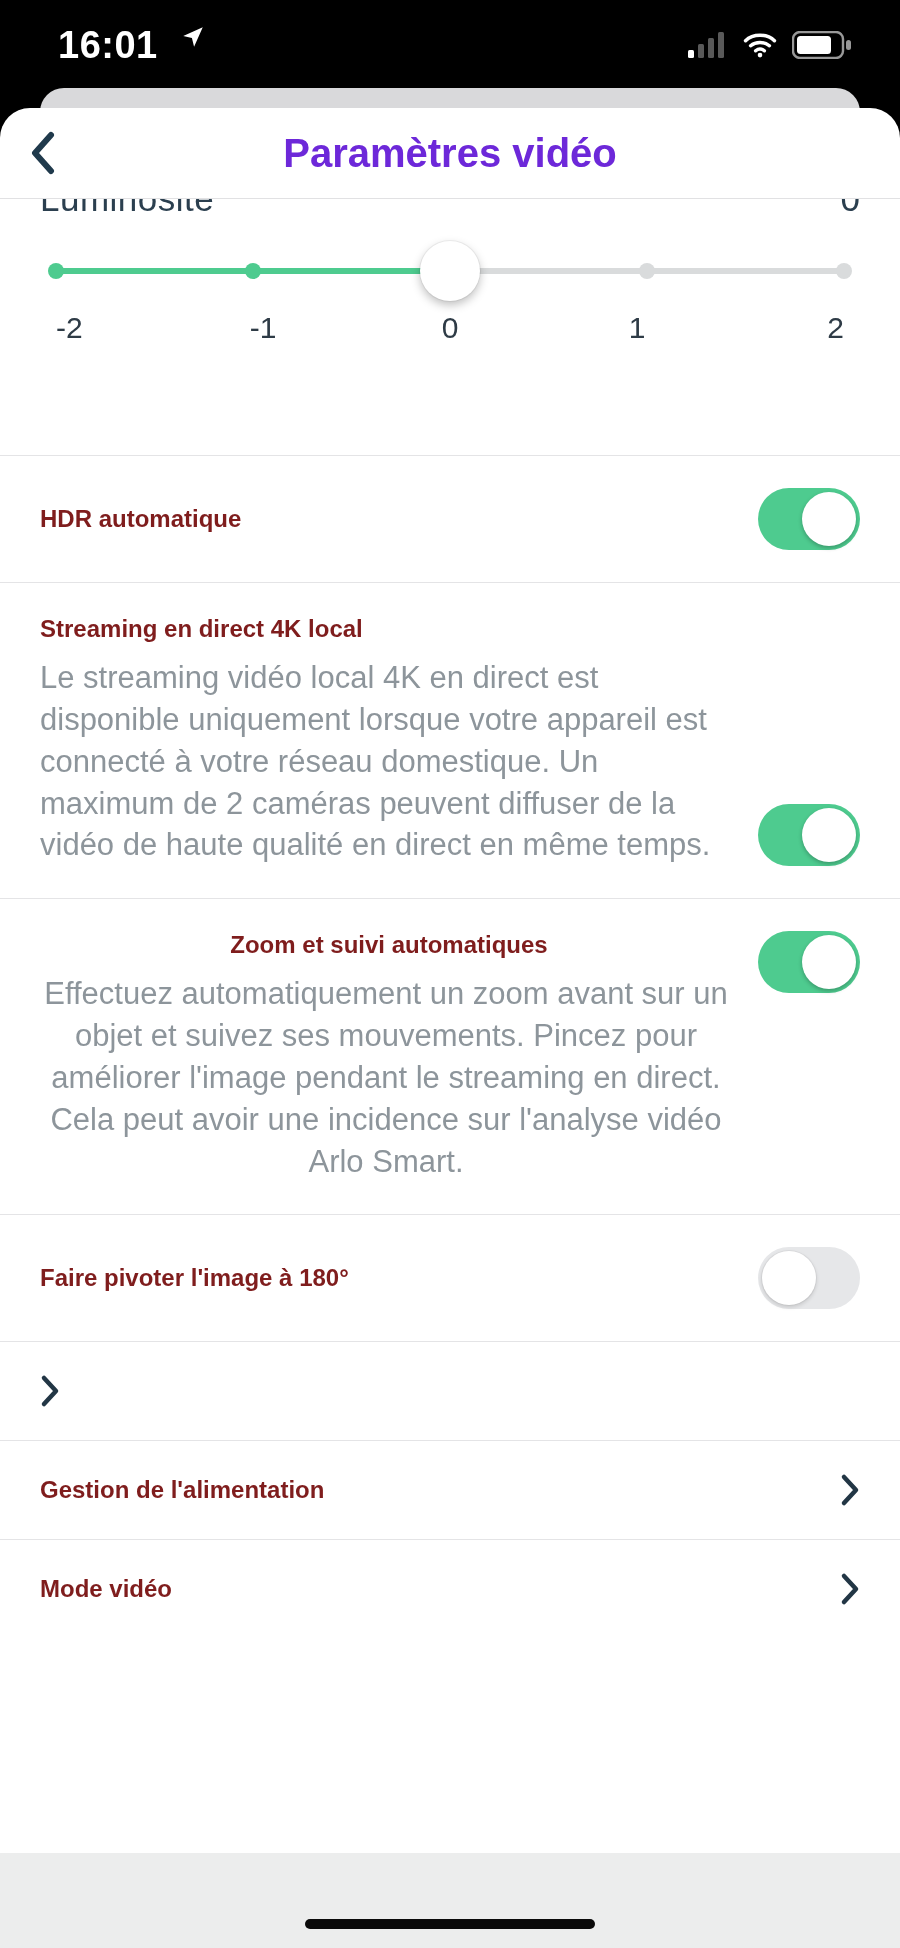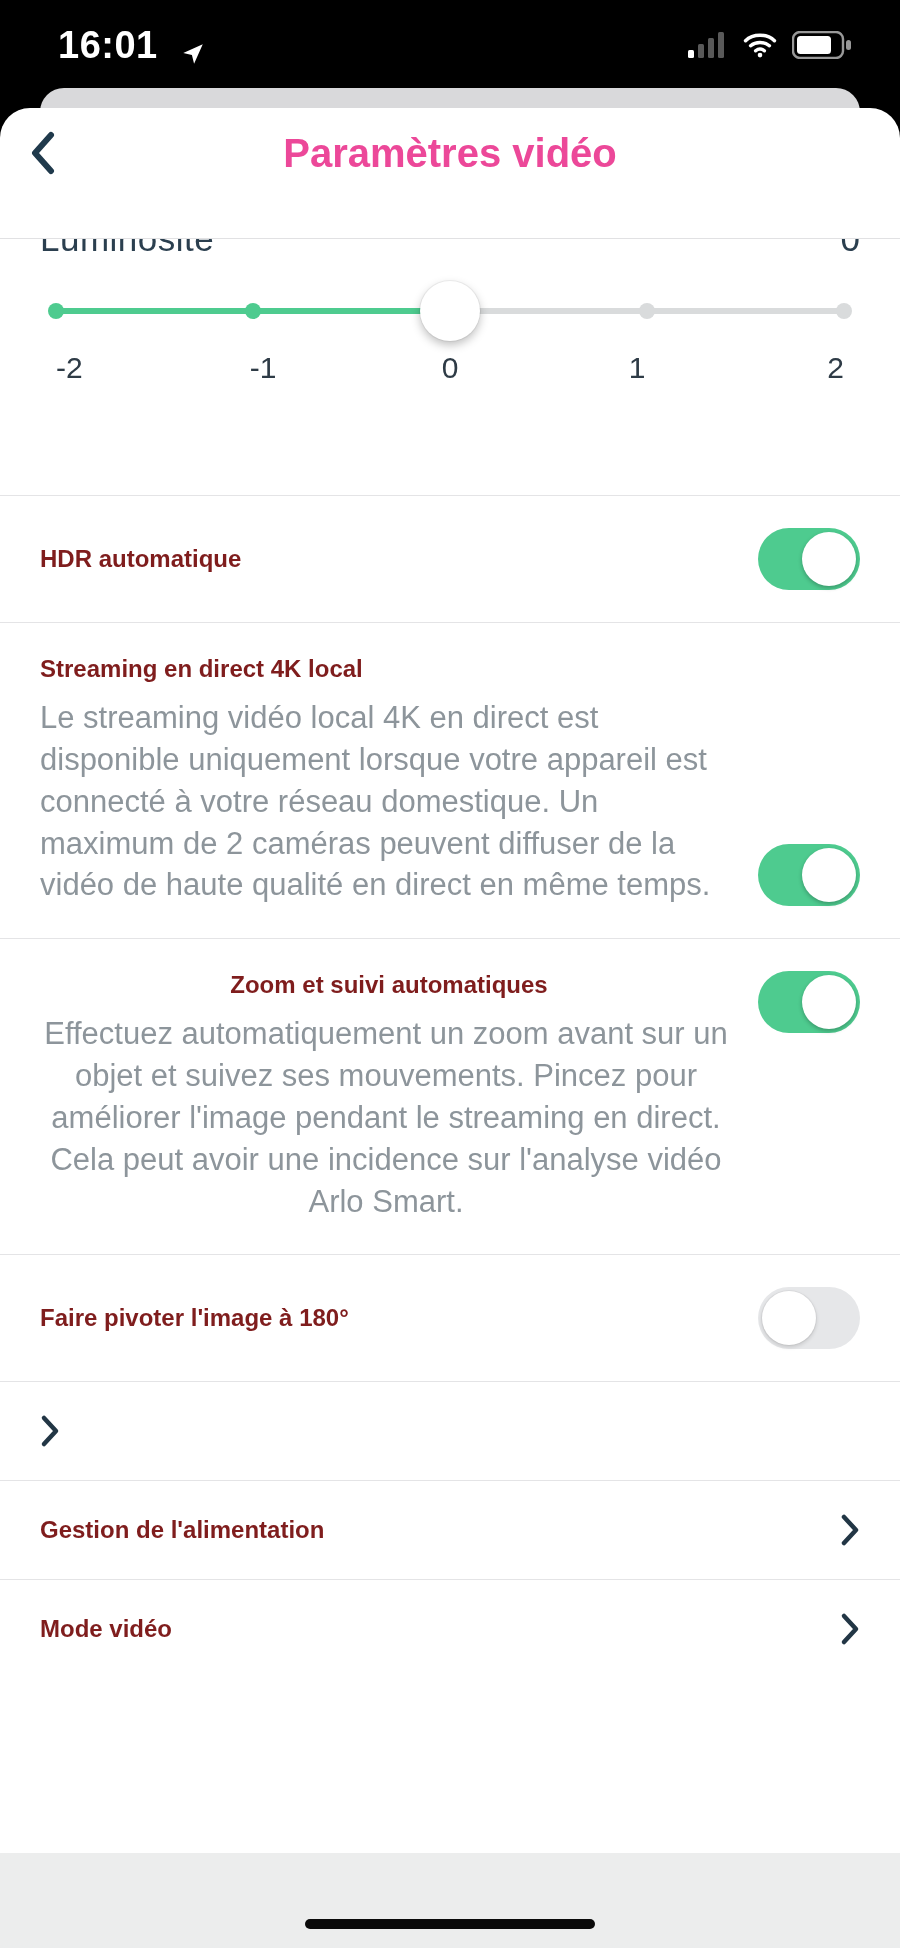--- a/index.html
+++ b/index.html
@@ -2,34 +2,34 @@
 <html><head>
   <meta charset="utf-8">
   <style>
     * { margin:0; padding:0; box-sizing:border-box; -webkit-font-smoothing:antialiased; }
     html,body { width:900px; height:1948px; font-family:-apple-system,"Helvetica Neue",Arial,sans-serif; background:#000; color:#1e3444; }
 
     .device { width:900px; height:1948px; position:relative; overflow:hidden; }
 
     
     .status-bar { height:90px; display:flex; align-items:center; justify-content:space-between; padding:0 48px 0 58px; color:#fff; }
-    .sb-left { display:flex; align-items:flex-end; gap:22px; font-weight:600; font-size:38px; letter-spacing:0.5px; }
+    .sb-left { display:flex; align-items:flex-start; gap:22px; font-weight:600; font-size:38px; letter-spacing:0.5px; }
     .sb-right { display:flex; align-items:center; gap:14px; }
 
     
     .sheet-back { position:absolute; top:88px; left:40px; right:40px; height:40px; background:#d9d9db; border-radius:24px 24px 0 0; }
 
     
     .sheet { position:absolute; top:108px; left:0; right:0; bottom:0; background:#fff; border-radius:30px 30px 0 0; overflow:hidden; display:flex; flex-direction:column; }
 
     .nav { height:90px; display:flex; align-items:center; justify-content:center; position:relative; }
     .nav-back { position:absolute; left:18px; top:50%; transform:translateY(-50%); width:50px; height:50px; display:flex; align-items:center; justify-content:center; cursor:pointer; }
-    .nav-title { font-size:40px; font-weight:700; color:#ec4899; }
-
-    .content { flex:1; overflow:hidden; border-top:1px solid #e1e1e3; position:relative;margin-top:40px; }
+    .nav-title { font-size:40px; font-weight:700; color:#6d28d9; }
+
+    .content { flex:1; overflow:hidden; border-top:1px solid #e1e1e3; position:relative; }
 
     
     .lumrow { padding:0 40px 4px 40px; height:60px; position:relative; overflow:hidden; }
     .lum-label { position:absolute; left:40px; top:-20px; font-size:35px; color:#2b3f4f; letter-spacing:0.5px; }
     .lum-val   { position:absolute; right:40px; top:-20px; font-size:35px; color:#2b3f4f; }
 
     .slider-wrap { padding:0 56px 0 56px; margin-top:6px; }
     .track { position:relative; height:12px; }
     .rail { position:absolute; top:3px; left:0; right:0; height:6px; background:#d9dbdc; border-radius:3px; }
     .fill { position:absolute; top:3px; left:0; height:6px; background:#4ecb8f; border-radius:3px; }

